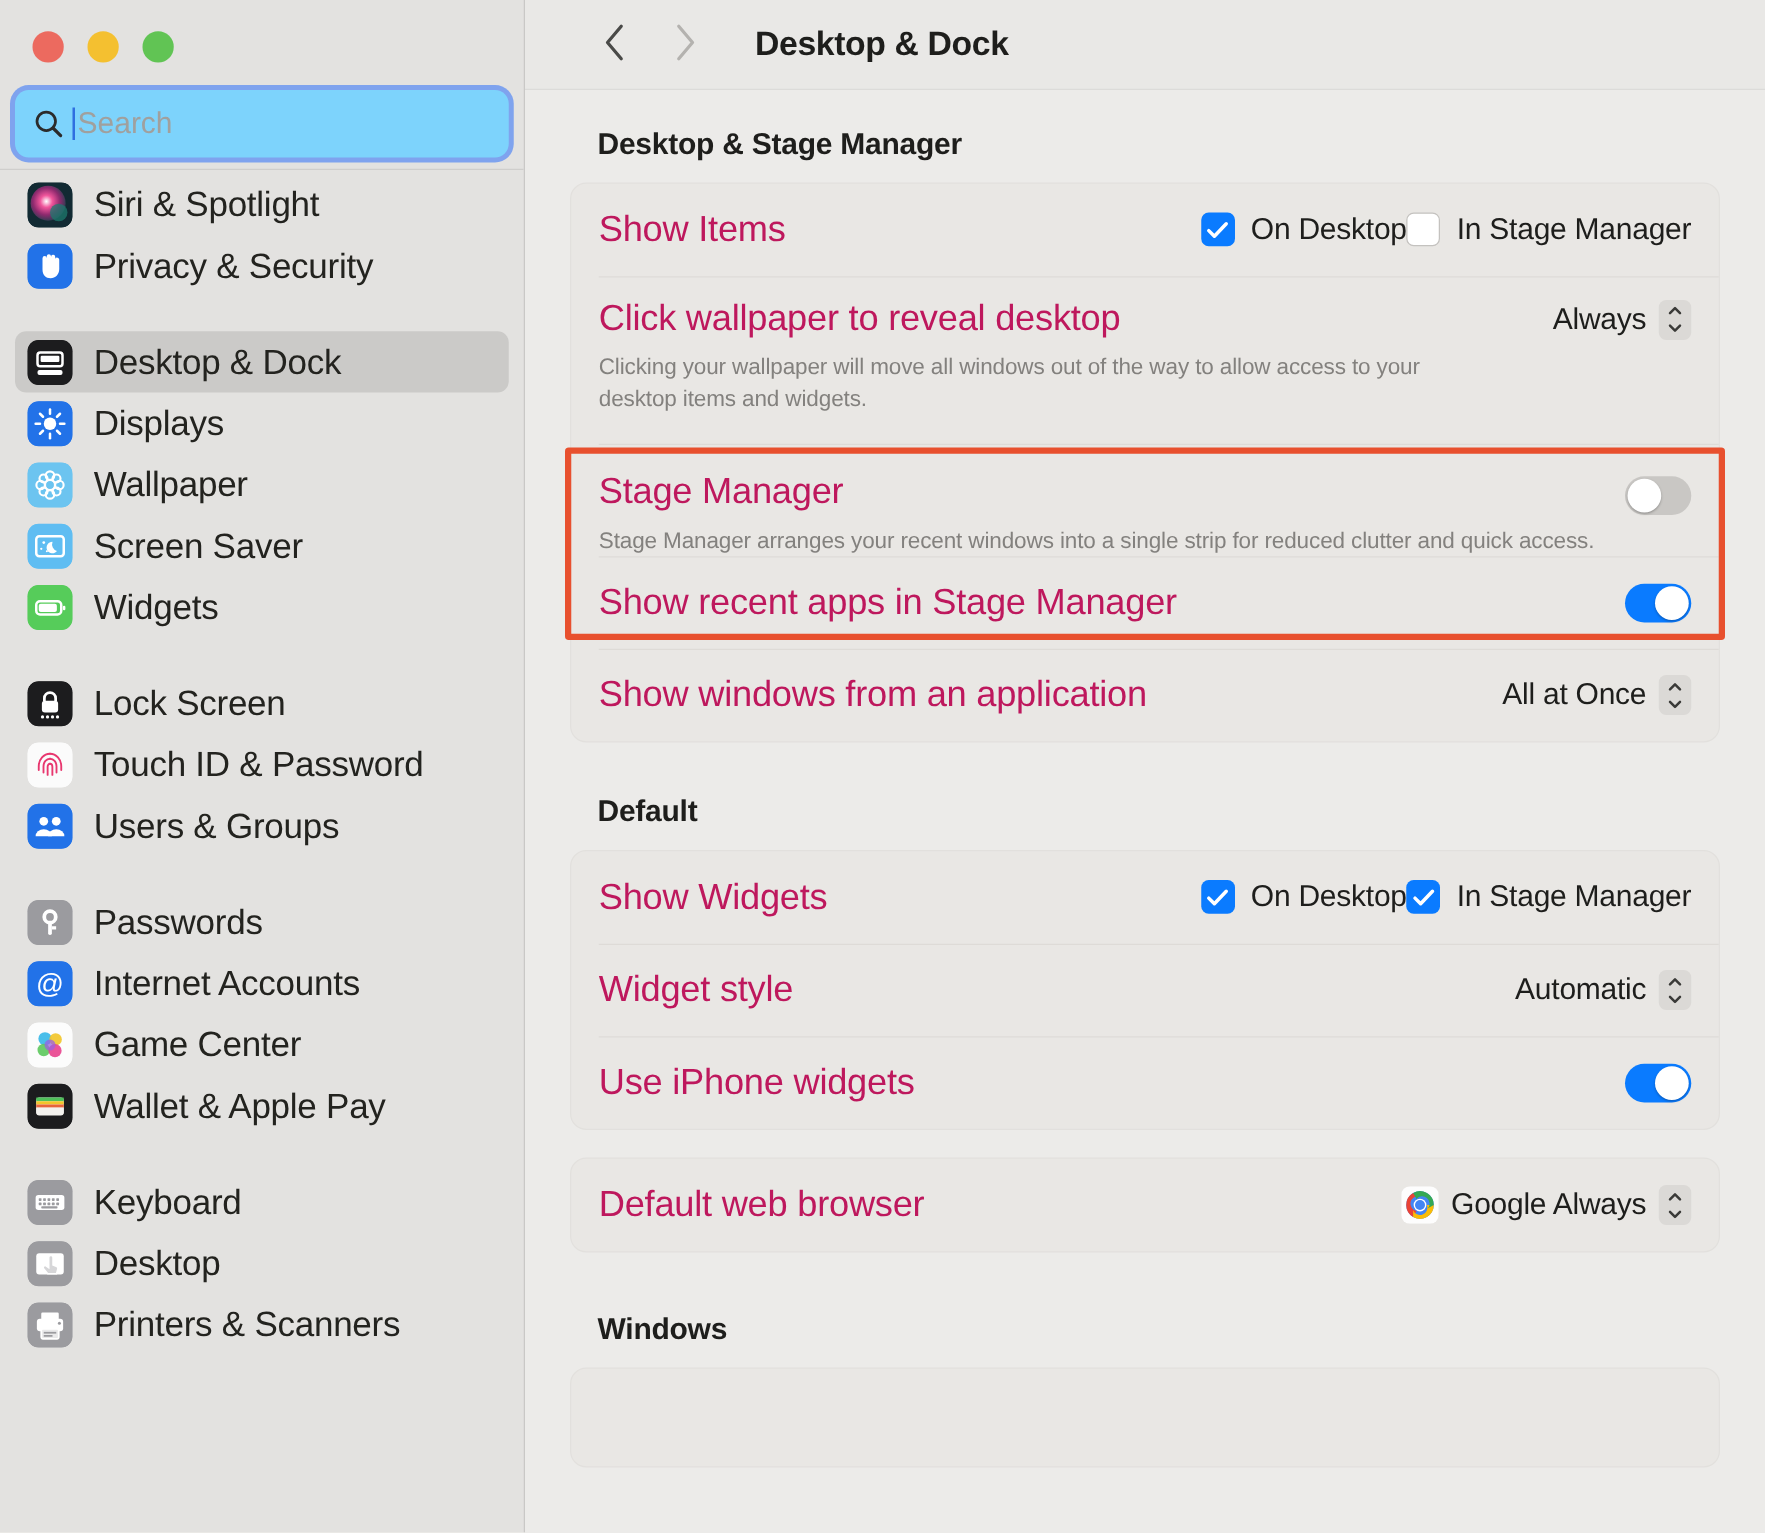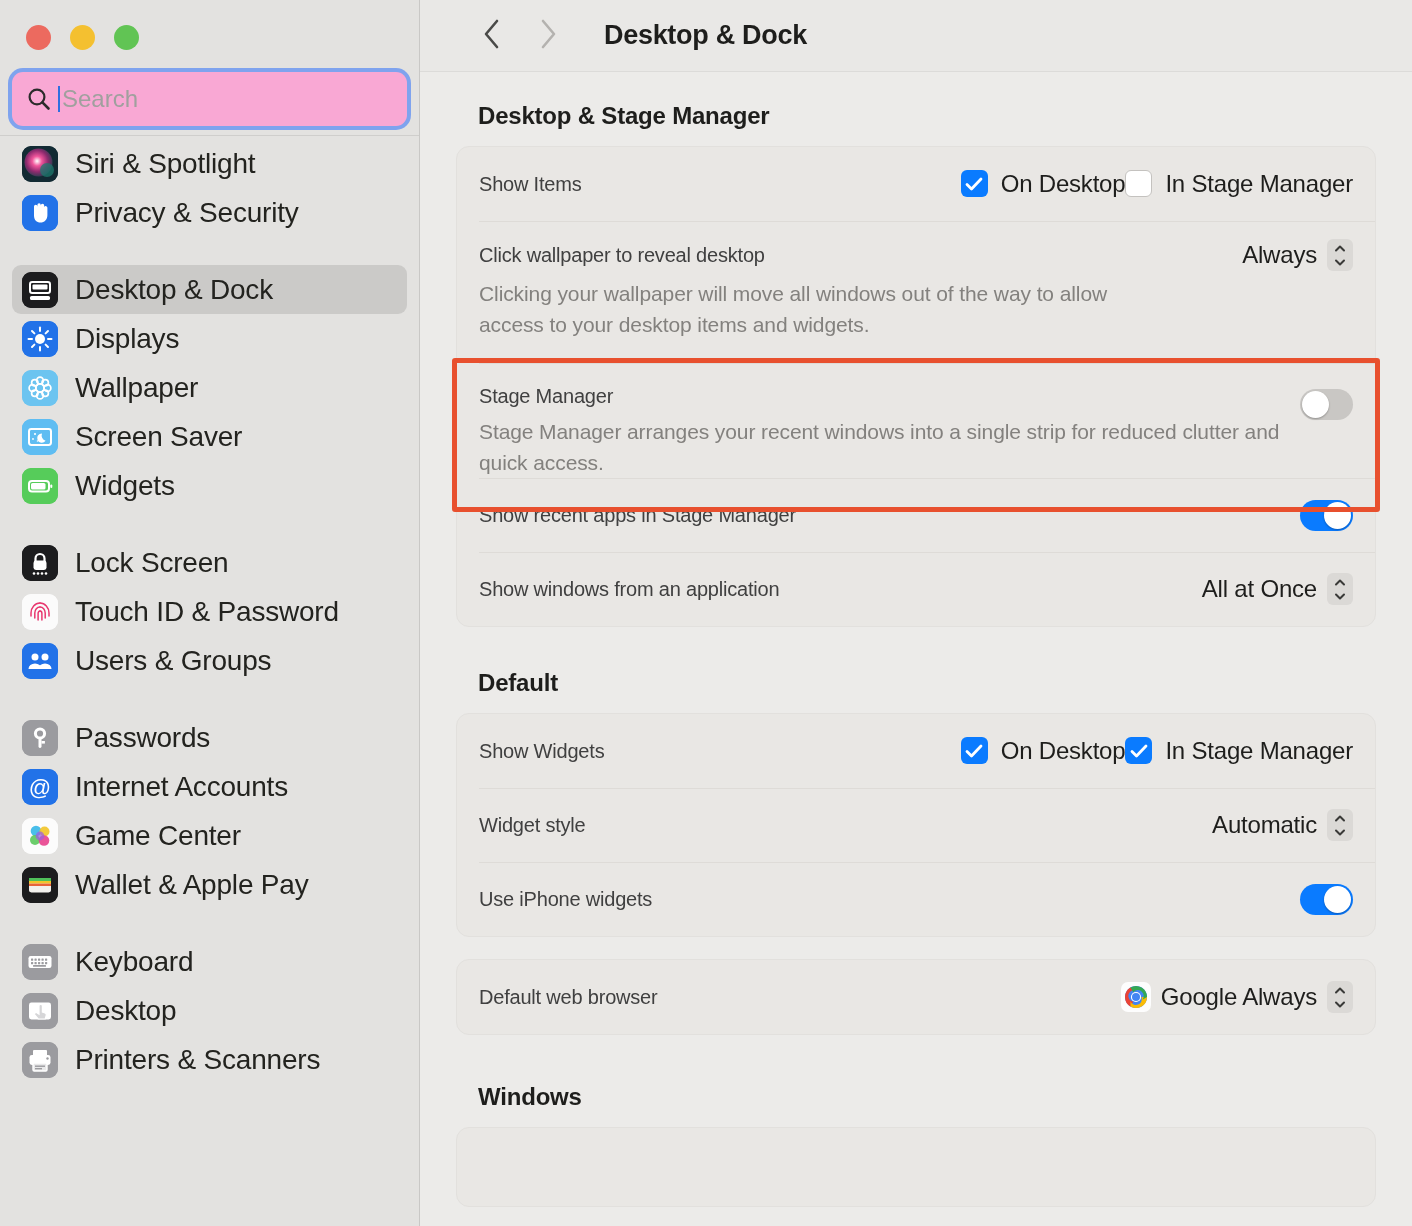--- a/index.html
+++ b/index.html
@@ -26,21 +26,21 @@
     height: 72px;
   }
   .light { width: 25px; height: 25px; border-radius: 50%; }
   .light.red    { background: #ec6a5f; }
   .light.yellow { background: #f4c030; }
   .light.green  { background: #61c454; }
 
   #search-wrap { padding: 0 12px; }
   #search-box {
     height: 54px;
-    background: #f9a8d4;
+    background: #7dd3fc;
     border-radius: 11px;
     display: flex; align-items: center;
     padding: 0 14px;
     box-shadow: 0 0 0 4px #7fa3ee;
     position: relative;
   }
   #search-icon { flex: 0 0 26px; display:flex; align-items:center; }
   #search-caret {
     width: 2px; height: 26px; background: #2f6fe0;
     margin-left: 6px; margin-right: 2px;
@@ -136,25 +136,25 @@
     min-height: 74px;
     padding: 0 22px;
     position: relative;
   }
   .row + .row::before {
     content: ""; position: absolute;
     left: 22px; right: 0; top: 0;
     height: 1px; background: #dedbd7;
   }
   .row-label {
-    font-size: 20px; color: #404040;
+    font-size: 29px; color: #be185d;
     letter-spacing: -0.2px;
   }
   .row-desc {
-    font-size: 21px; color: #83817e;
+    font-size: 18px; color: #83817e;
     line-height: 1.47;
     letter-spacing: -0.1px;
   }
   .spacer { flex: 1; }
 
   
   .checkwrap { display: flex; align-items: flex-start; gap: 13px; }
   .checkwrap + .checkwrap { }
   .cbox {
     width: 27px; height: 27px; border-radius: 6px;

